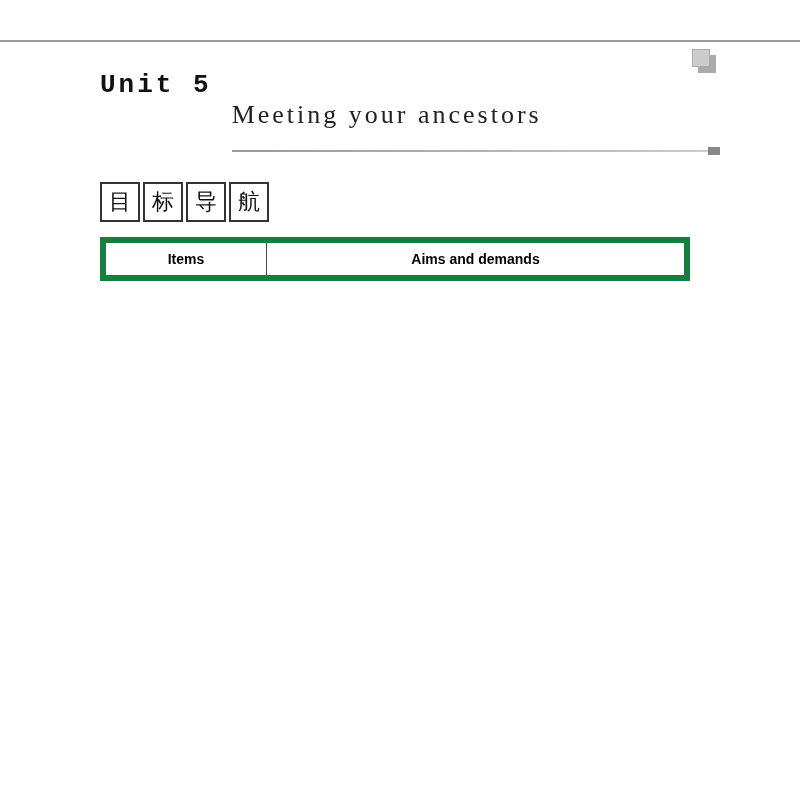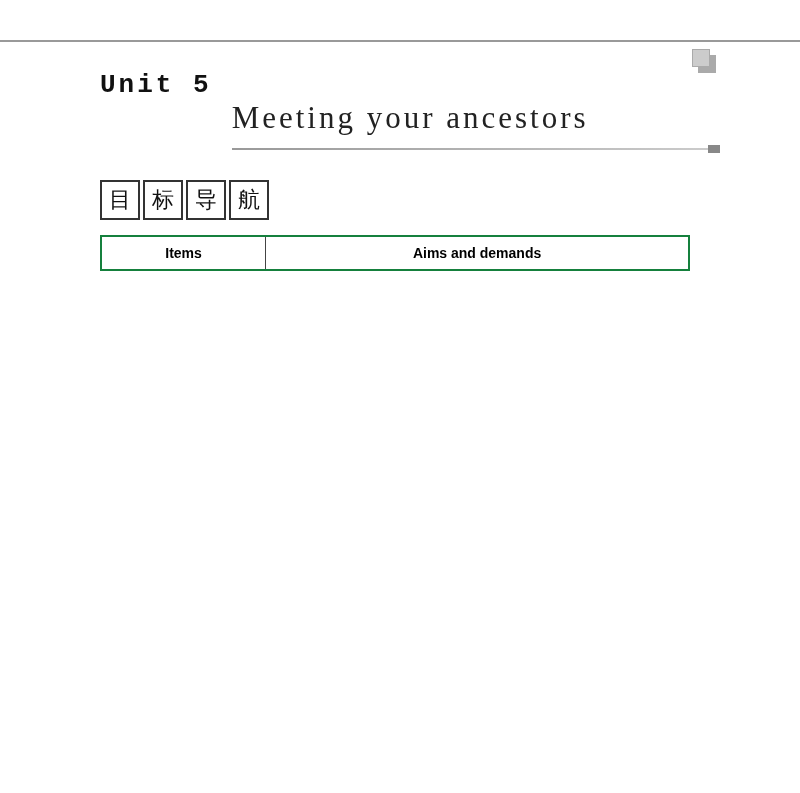--- a/index.html
+++ b/index.html
@@ -71,26 +71,26 @@
     }
 
     .right-col {
       flex: 1;
       display: flex;
       flex-direction: column;
       padding-top: 30px;
     }
 
     .main-title {
-      font-size: 31px;
+      font-size: 26px;
       font-weight: normal;
       color: #222;
       font-family: Georgia, serif;
       letter-spacing: 3px;
-      margin-bottom: 12px;
+      margin-bottom: 20px;
     }
 
     .title-underline {
       width: 100%;
       height: 2px;
       background: linear-gradient(to right, #999, #ccc);
       position: relative;
     }
 
     .title-underline::after {
@@ -152,21 +152,21 @@
       background: #fff;
     }
 
     .table-section {
       width: 590px;
     }
 
     .data-table {
       width: 100%;
       border-collapse: collapse;
-      border: 2px solid #15803d;
+      border: 6px solid #15803d;
       padding-left: 17px;
     }
 
     .data-table th {
       border: 1px solid #444;
       padding: 8px 12px;
       font-weight: bold;
       font-size: 14px;
       font-family: Arial, sans-serif;
       background: #fff;

